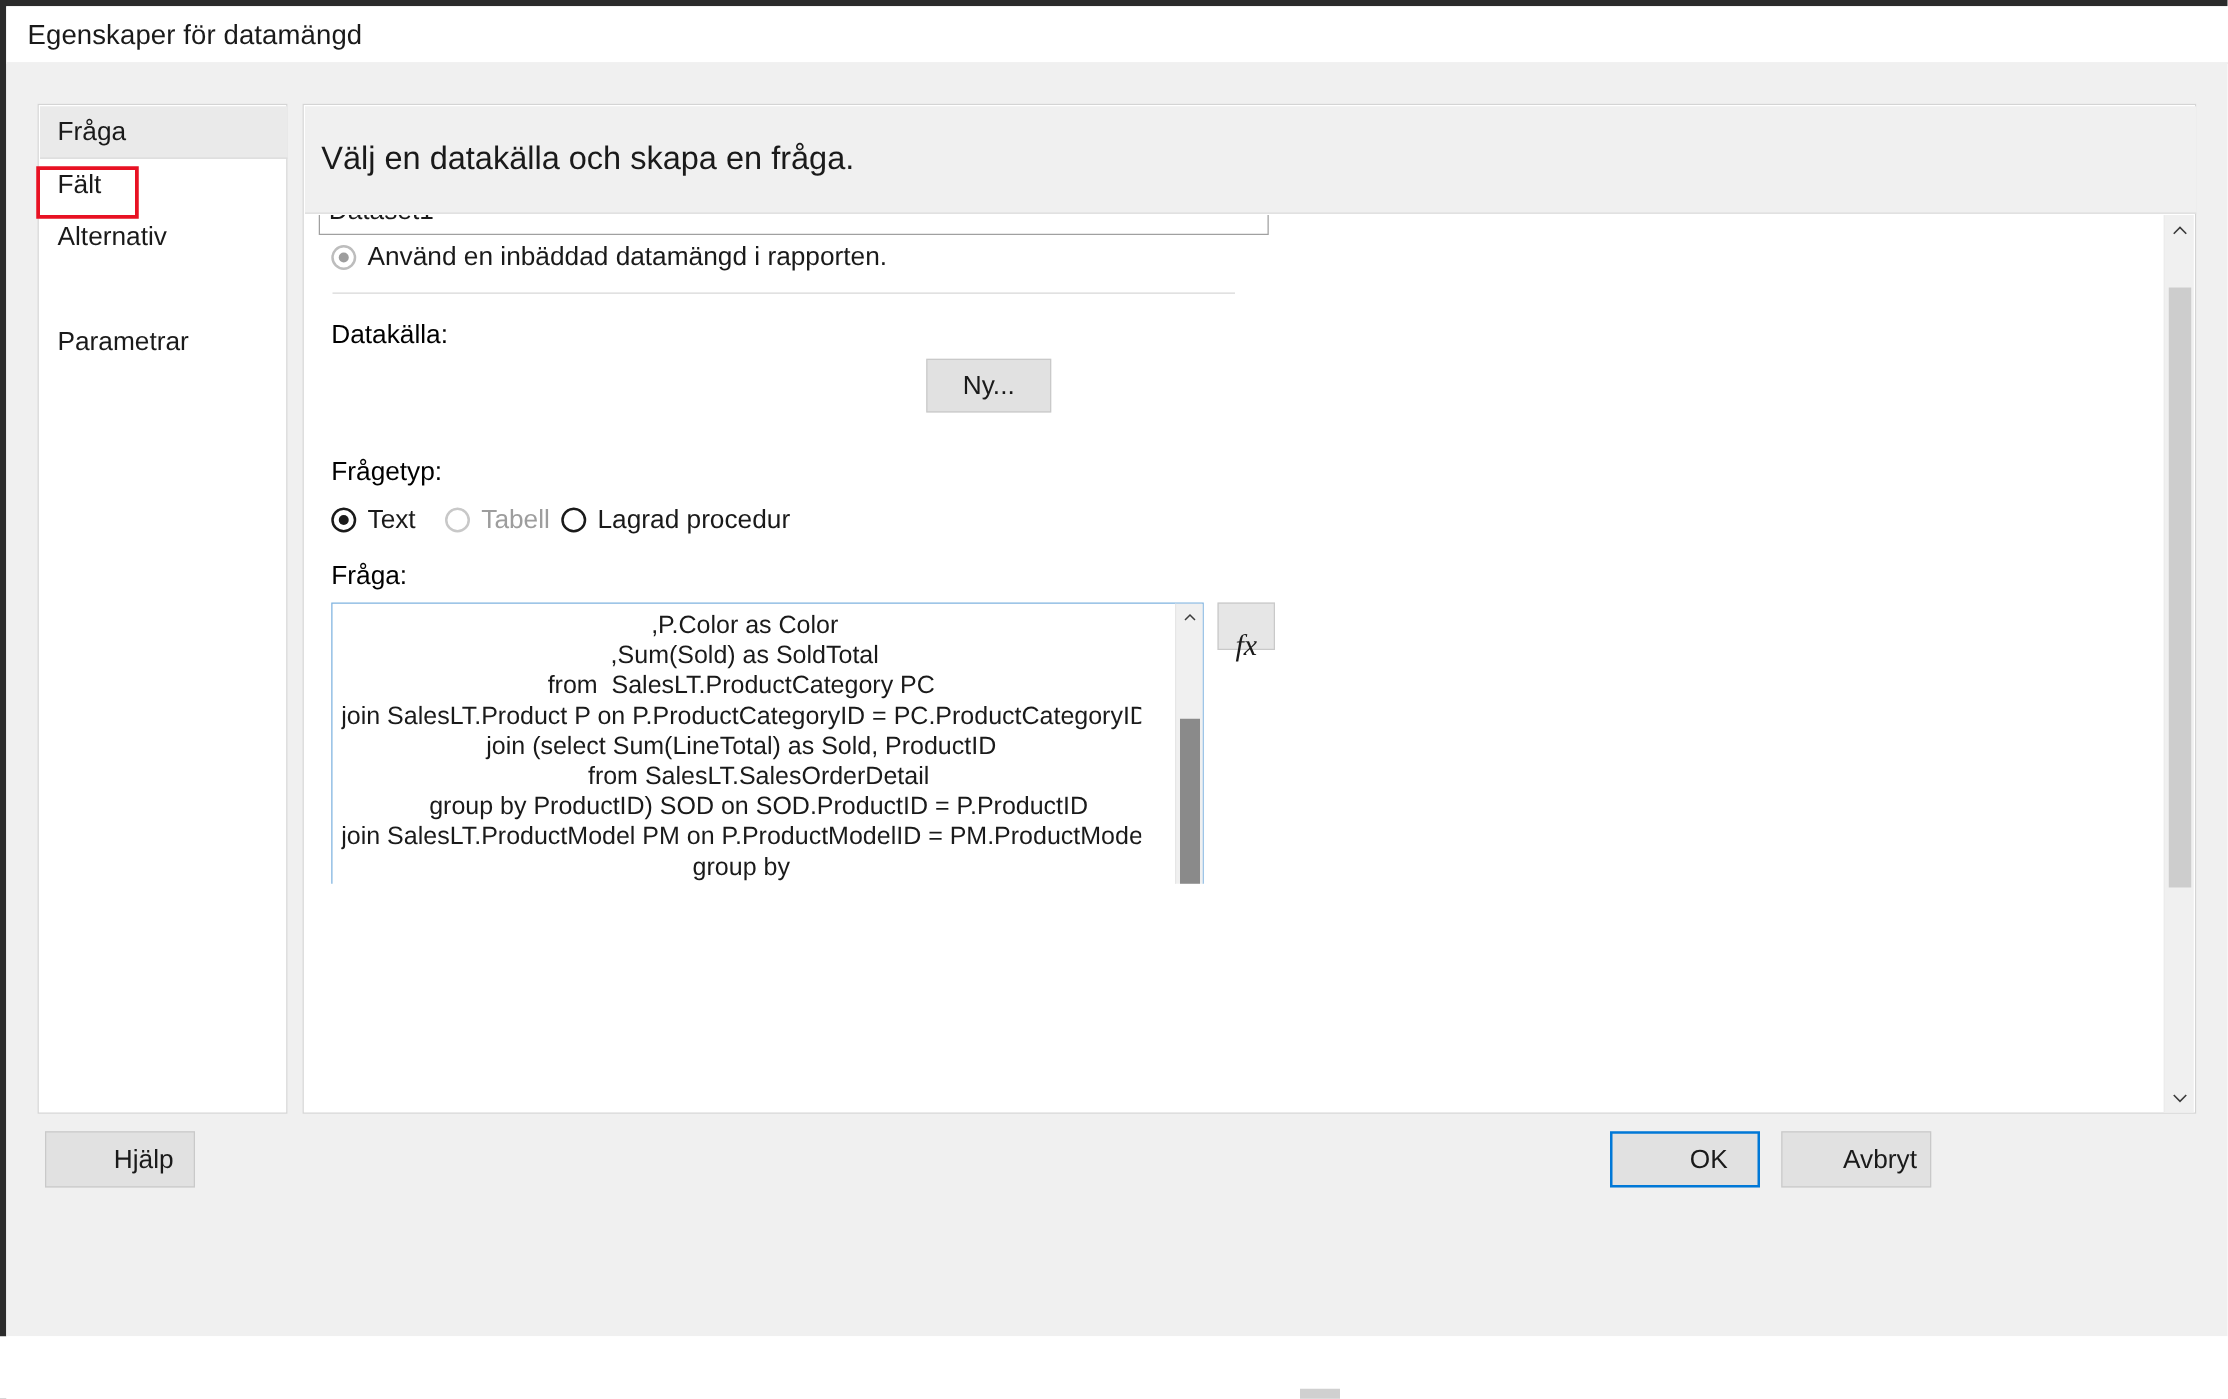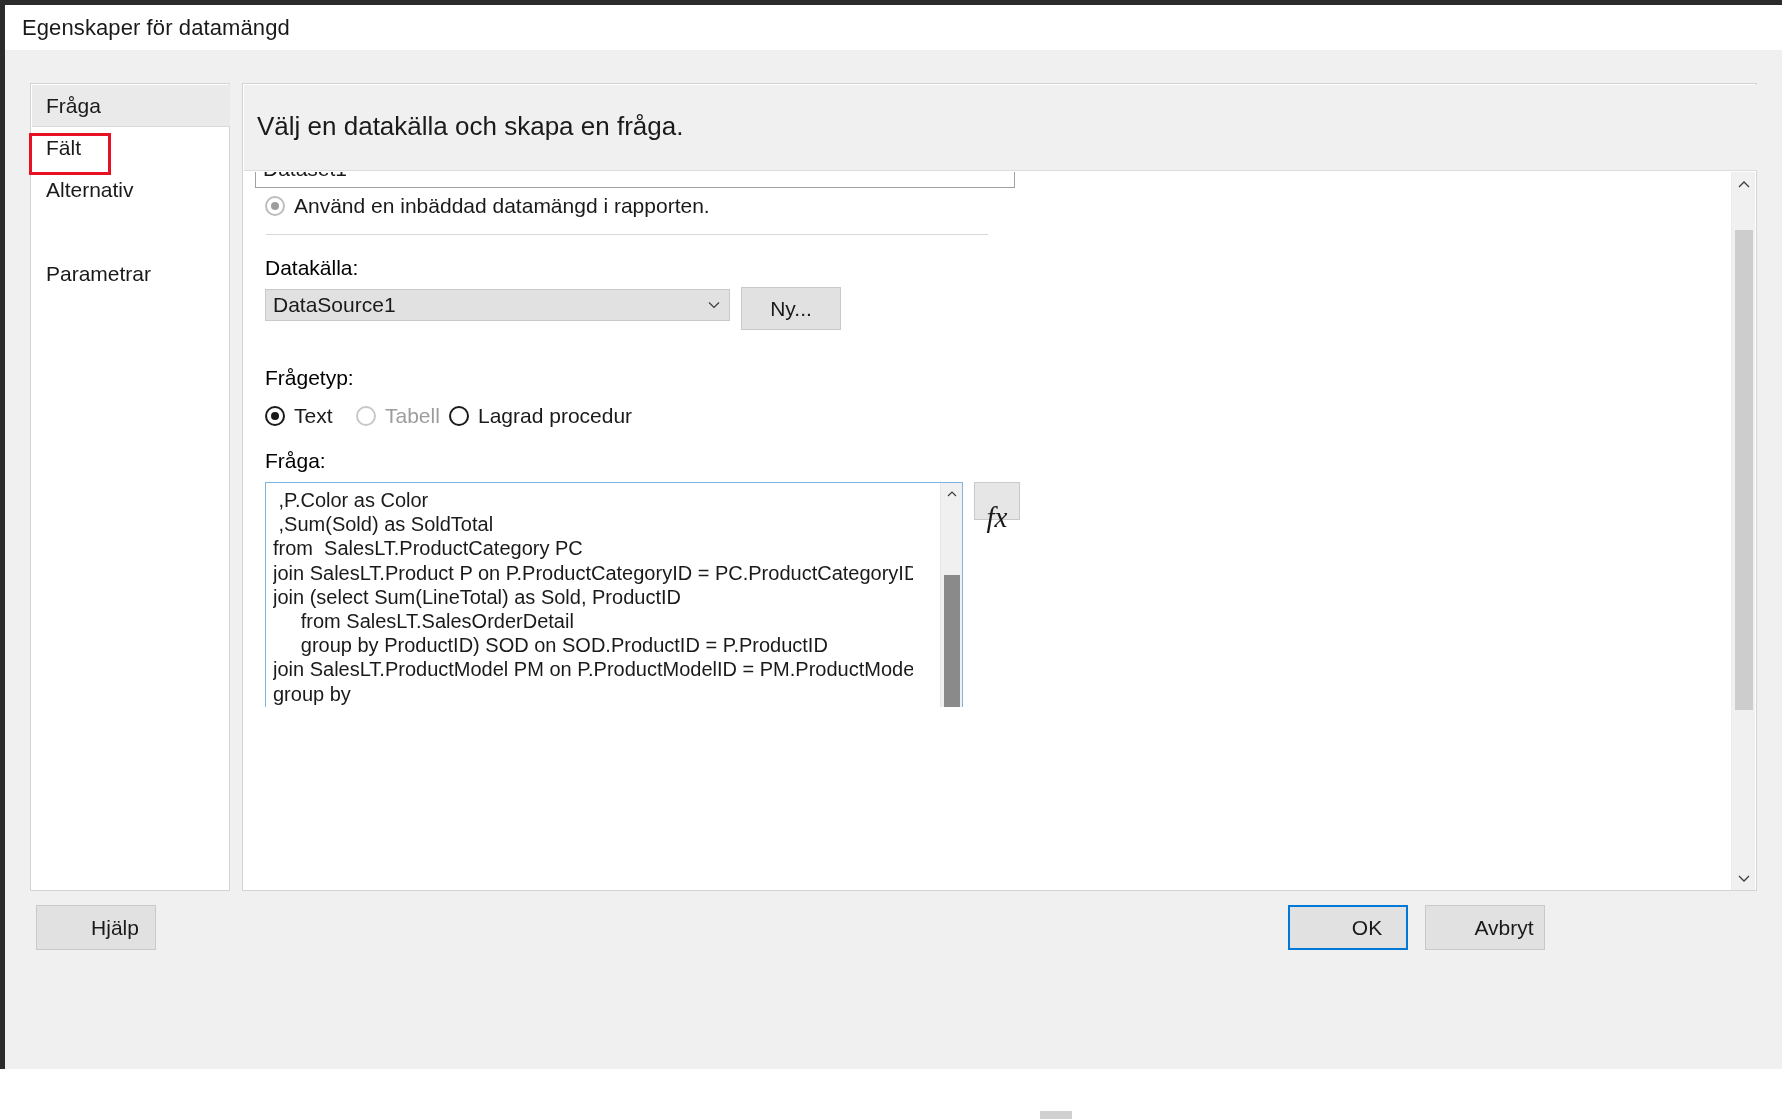--- a/index.html
+++ b/index.html
@@ -116,20 +116,21 @@
     left: 13px; top: 26px;
     font-size: 26px;
     color: #1a1a1a;
     white-space: nowrap;
   }
   .scroll-region {
     position: absolute;
     left: 1px; top: 88px;
     width: 1513px; height: 535px;
     overflow: hidden;
+    text-align: center;
   }
   
   .dataset-box {
     position: absolute;
     left: 11px; top: -18px;
     width: 760px; height: 34px;
     border: 1px solid #a0a0a0;
     background: #ffffff;
     box-sizing: border-box;
     overflow: hidden;
@@ -287,21 +288,21 @@
     width: 46px; height: 38px;
     background: #e6e6e6;
     border: 1px solid #c9c9c9;
     box-sizing: border-box;
     display: flex; align-items: center; justify-content: center;
     cursor: pointer;
   }
   .fx-glyph {
     font-family: "Liberation Serif", serif;
     font-style: italic;
-    font-size: 29px;
+    font-size: 24px;
     color: #1a1a1a;
     margin-top: 32px;
   }
   .where-highlight {
     position: absolute;
     left: 14px; top: 651px;
     width: 290px; height: 31px;
     border: 3px solid #e81123;
     box-sizing: border-box;
     pointer-events: none;
@@ -413,28 +414,20 @@
         </div>
 
         <div class="radio-row embedded-row">
           <span class="radio disabled checked"></span>
           <span class="radio-label">Använd en inbäddad datamängd i rapporten.</span>
         </div>
 
         <div class="hr-sep"></div>
 
         <div class="field-label label-datakalla">Datakälla:</div>
-        <div class="combo">
-          <span class="combo-text">DataSource1</span>
-          <span class="combo-arrow">
-            <svg width="12" height="12" viewBox="0 0 12 12">
-              <polyline points="1,3.5 6,8.5 11,3.5" fill="none" stroke="#3c3c3c" stroke-width="1.2"></polyline>
-            </svg>
-          </span>
-        </div>
         <div class="btn btn-ny">
           <span>Ny...</span>
         </div>
 
         <div class="field-label label-fragetyp">Frågetyp:</div>
 
         <div class="radio-row radio-text">
           <span class="radio checked"></span>
           <span class="radio-label">Text</span>
         </div>

